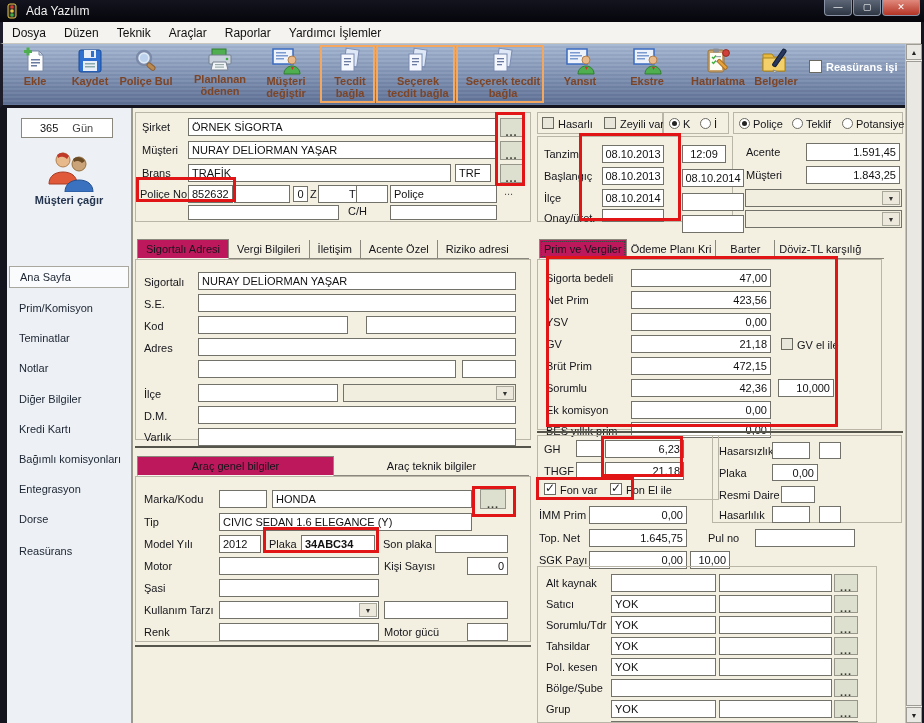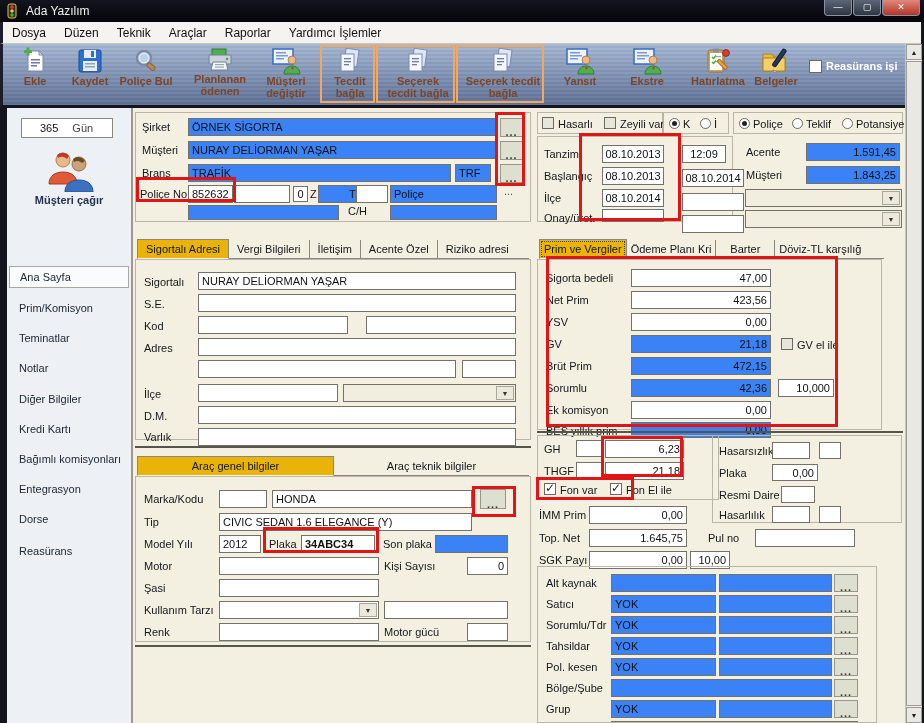--- a/index.html
+++ b/index.html
@@ -3,40 +3,40 @@
 <meta charset="utf-8">
 <style>
   html,body{margin:0;padding:0}
   body{width:924px;height:723px;overflow:hidden;position:relative;
        font-family:"Liberation Sans","DejaVu Sans",sans-serif;font-size:11px;color:#111;
        background:#f3f0e2}
   .abs{position:absolute}
   .lbl{position:absolute;font-size:11px;color:#15151a;white-space:nowrap}
   .fld{position:absolute;background:#fff;border:1px solid #72726a;box-sizing:border-box;
        height:18px;font-size:11px;padding:0 3px;display:flex;align-items:center;overflow:hidden;white-space:nowrap}
-  .ro{background:#3b82f6}
+  .ro{background:#ffffff}
   .rt{justify-content:flex-end}
   .ctr{justify-content:center}
   .bold{font-weight:bold}
   .dots3{position:absolute;background:#dde0cf;border:1px solid #96968a;box-sizing:border-box;
          color:#3a3a33;text-align:center;font-weight:bold;letter-spacing:1px;
          display:flex;align-items:flex-end;justify-content:center;line-height:8px;cursor:pointer}
   .grp{position:absolute;border:1px solid #b9b6a7;box-sizing:border-box}
   .combo{position:absolute;background:#f1eee0;border:1px solid #72726a;box-sizing:border-box;height:18px}
   .combo .arr{position:absolute;right:1px;top:1px;bottom:1px;width:16px;background:#ece9dc;
               border:1px solid #a9a79a;display:flex;align-items:center;justify-content:center;
               font-size:7px;color:#333}
   .cb{position:absolute;width:12px;height:12px;background:#fff;border:1px solid #6a6a60;box-sizing:border-box}
   .cb.on::after{content:"✓";position:absolute;left:0px;top:-3px;font-size:12px;font-weight:bold;color:#222}
   .cb.gray{background:#e8e6da}
   .radio{position:absolute;width:11px;height:11px;border-radius:50%;background:#fff;border:1px solid #6a6a60;box-sizing:border-box}
   .radio.on::after{content:"";position:absolute;left:2px;top:2px;width:5px;height:5px;border-radius:50%;background:#222}
   .tabs{position:absolute;display:flex;align-items:flex-end;border-bottom:1px solid #8a887c;box-sizing:border-box}
   .tab{padding:3px 8px;border-right:1px solid #8a887c;color:#15151a;white-space:nowrap;cursor:pointer}
-  .tab.act{background:#eab308;border:1px solid #8a887c;border-bottom:1px solid #f7f5eb;margin-bottom:-1px}
+  .tab.act{background:#be185d;border:1px solid #8a887c;border-bottom:1px solid #f7f5eb;margin-bottom:-1px}
   .tab.foc{outline:1px dotted #444;outline-offset:-3px}
   .ann{position:absolute;border:3px solid #e11515;box-sizing:border-box;pointer-events:none;z-index:50}
   .annO{position:absolute;border:2px solid #f4a85f;box-sizing:border-box;pointer-events:none;z-index:50}
   .divline{position:absolute;height:2px;background:#56554c}
   
   #titlebar{position:absolute;left:0;top:0;width:924px;height:22px;background:linear-gradient(#14141f,#05050b);display:flex;align-items:center}
   #titlebar .t{color:#f2f2f2;font-size:12px;margin-left:6px}
   .winbtn{position:absolute;top:0;height:16px;border:1px solid #8a93a6;border-top:none;box-sizing:border-box;
           background:linear-gradient(#5c6676,#2e3644);border-radius:0 0 4px 4px;display:flex;align-items:center;justify-content:center}
   .winbtn.close{background:linear-gradient(#e0897c,#b33425)}
@@ -221,21 +221,21 @@
   </div>
   <div class="tbtn" style="left:744px;width:58px">
     <svg width="30" height="28" viewBox="0 0 30 28">
       <path d="M2 7 h9 l2 3 h11 v14 h-22 z" fill="#e8b93c" stroke="#a8831e"></path>
       <path d="M2 11 h22 v13 h-22 z" fill="#f4d06a" stroke="#a8831e"></path>
       <rect x="16" y="2" width="4" height="20" rx="1.5" transform="rotate(35 20 12)" fill="#26365c" stroke="#101c36"></rect>
       <path d="M12 23 l4 1.6 -2.6 1.2 z" fill="#e8e8e8" stroke="#888"></path>
     </svg>
     <span>Belgeler</span>
   </div>
-  <div class="abs" style="left:806px;top:16px;display:flex;">
+  <div class="abs" style="left:806px;top:16px;display:flex;align-items:center">
     <span class="cb" style="position:static;width:13px;height:13px"></span>
     <span style="color:#fff;font-weight:bold;margin-left:4px">Reasürans işi</span>
   </div>
 </div>
 
 <div class="annO" style="left:320px;top:45px;width:55px;height:58px"></div>
 <div class="annO" style="left:376px;top:45px;width:79px;height:58px"></div>
 <div class="annO" style="left:456px;top:45px;width:88px;height:58px"></div>
 
 <div id="client"></div>

